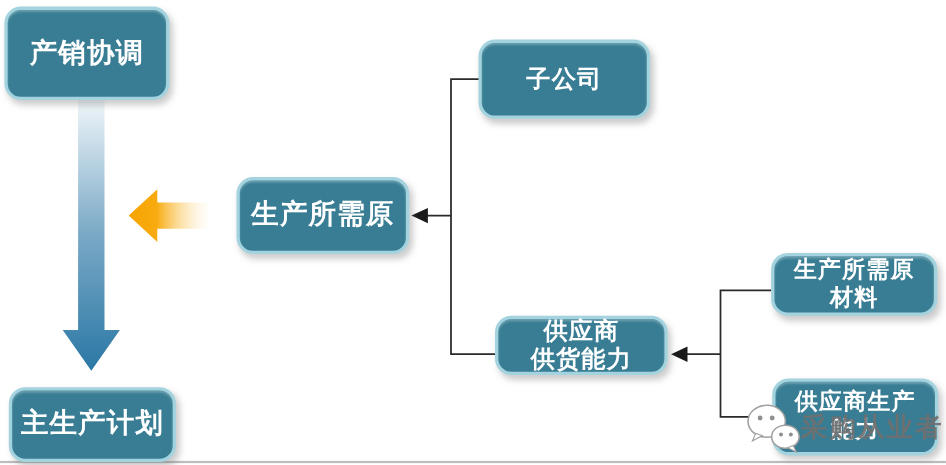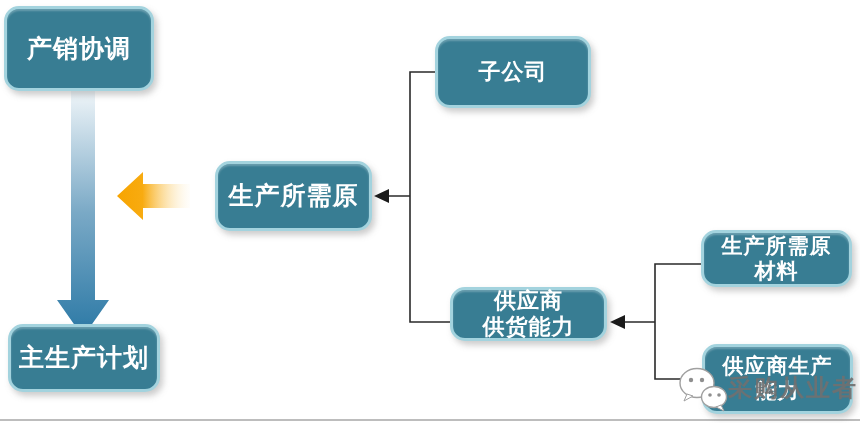--- a/index.html
+++ b/index.html
@@ -81,21 +81,21 @@
 
     <path d="M701,264 H655 V379 H702" fill="none" stroke="#2a2a2a" stroke-width="1.6"></path>
     <line x1="655" y1="322" x2="613" y2="322" stroke="#2a2a2a" stroke-width="1.6"></line>
     <polygon points="610,322 625,315 625,329" fill="#1a1a1a"></polygon>
   </svg>
 
   <div class="node single" style="left:4px;top:6px;width:150px;height:85px;">
     <span>产销协调</span>
   </div>
 
-  <div class="node single" style="left:8px;top:324px;width:152px;height:68px;">
+  <div class="node single" style="left:8px;top:352px;width:152px;height:68px;">
     <span>主生产计划</span>
   </div>
 
   <div class="node single" style="left:215px;top:161px;width:157px;height:70px;">
     <span>生产所需原</span>
   </div>
 
   <div class="node double" style="left:435px;top:36px;width:156px;height:72px;">
     <span>子公司</span>
   </div>

